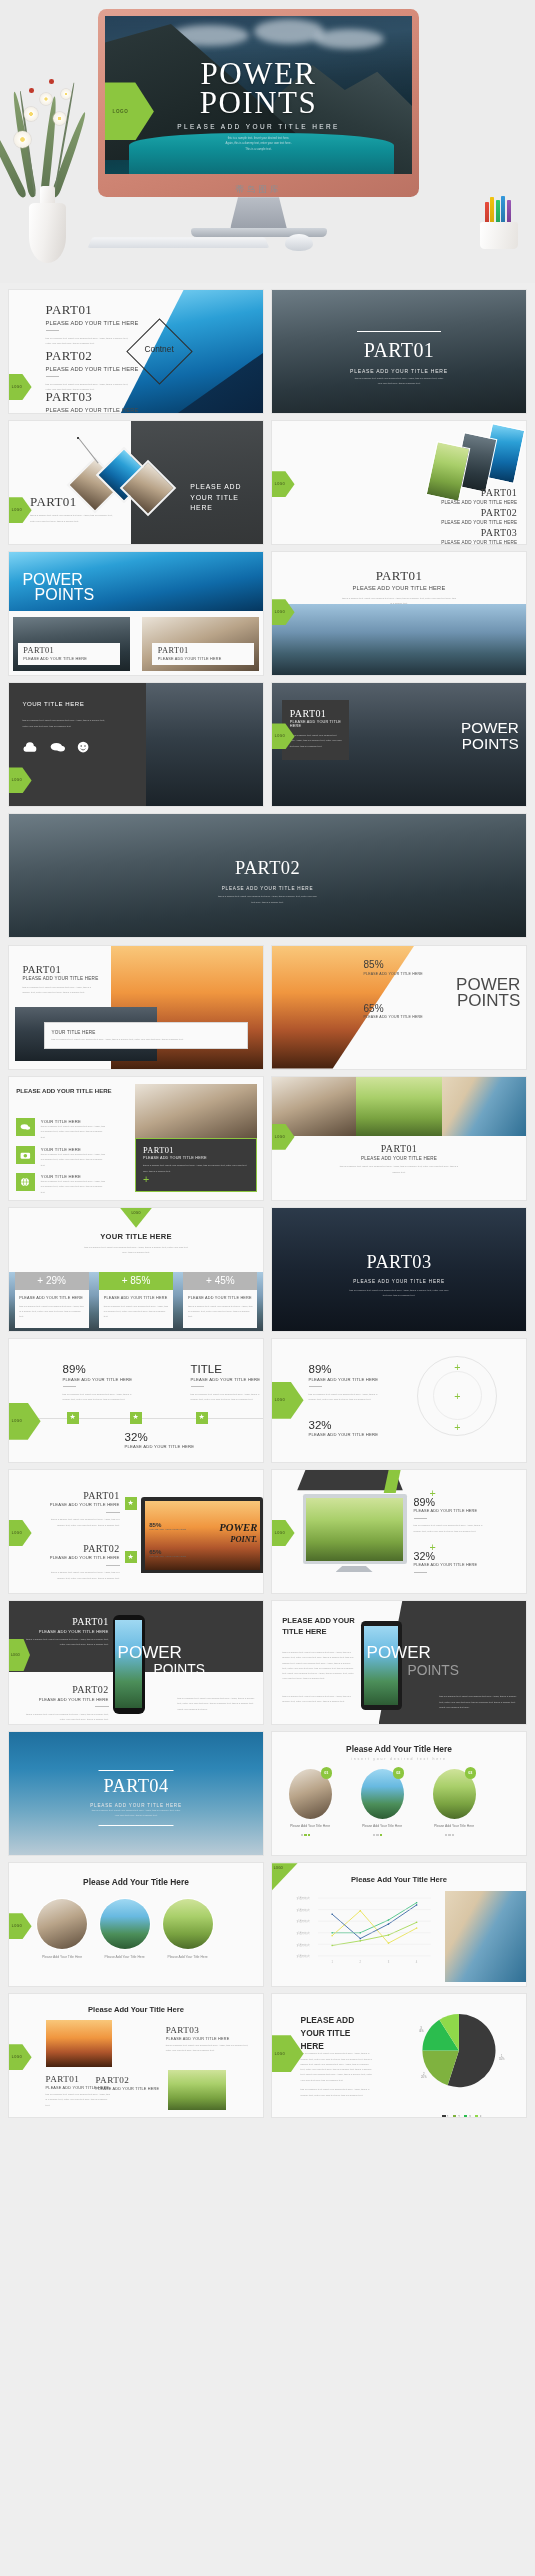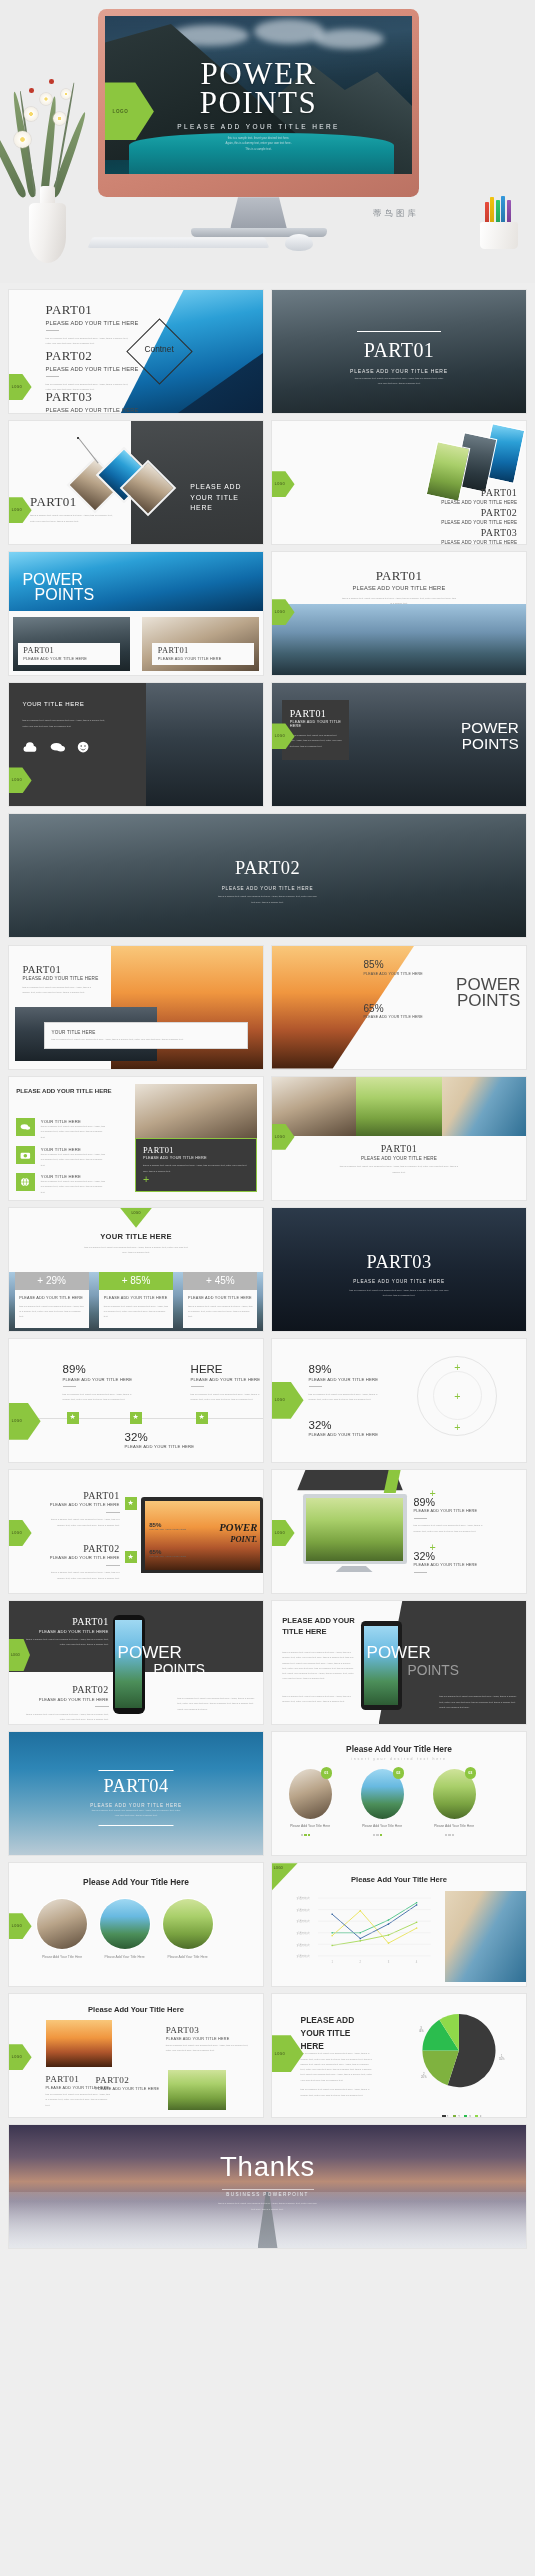--- a/index.html
+++ b/index.html
@@ -110,22 +110,22 @@
     background: linear-gradient(180deg,#b9bec6,#9aa0aa);
     clip-path: polygon(14% 0, 86% 0, 100% 100%, 0% 100%);
   }
   .monitor-stand-base {
     position:absolute; left:50%; transform:translateX(-50%); top:219px;
     width:136px; height:8.4px;
     background: linear-gradient(180deg,#cfd4da,#a8aeb6);
     border-radius: 3.1px 3.1px 5.4px 5.4px;
   }
   .watermark-cn {
-    position:absolute; left:98px; top:208px; width:321px;
-    text-align:right; color:#8a8f95; font-size:8.4px; letter-spacing:3.1px;
+    position:absolute; left:98px; top:184px; width:321px;
+    text-align:center; color:#8a8f95; font-size:8.4px; letter-spacing:3.1px;
     font-family:"DejaVu Sans", sans-serif;
   }
   .keyboard {
     position:absolute; left:90px; top:236px; width:177px; height:13px;
     background: linear-gradient(180deg,#f4f5f7,#d9dde2);
     border-radius:2.3px;
     transform: perspective(138px) rotateX(34deg);
   }
   .mouse {
     position:absolute; left:285px; top:234px; width:27.5px; height:17px;
@@ -588,21 +588,21 @@
 
   <div class="row">
     <div class="slide">
       <div style="position:absolute;left:54px;top:24.5px;">
         <div class="serif" style="font-size:11.5px;color:#2d2d2d;">89%</div>
         <div class="t-sub" style="font-size:4.2px;">PLEASE ADD YOUR TITLE HERE</div>
         <div class="rule"></div>
         <div class="t-body" style="width:75px;">this is a sample text. insert your desired text here. Again, this is a dummy text, enter your own text here. this is a sample text.</div>
       </div>
       <div style="position:absolute;left:182px;top:24.5px;">
-        <div class="serif" style="font-size:11.5px;color:#2d2d2d;">HERE</div>
+        <div class="serif" style="font-size:11.5px;color:#2d2d2d;">TITLE</div>
         <div class="t-sub" style="font-size:4.2px;">PLEASE ADD YOUR TITLE HERE</div>
         <div class="rule"></div>
         <div class="t-body" style="width:75px;">this is a sample text. insert your desired text here. Again, this is a dummy text, enter your own text here. this is a sample text.</div>
       </div>
       <div style="position:absolute;left:23px;right:0;top:79px;height:0.8px;background:#ddd;"></div>
       <div class="star" style="position:absolute;left:58px;top:73px;">★</div>
       <div class="star" style="position:absolute;left:121px;top:73px;">★</div>
       <div class="star" style="position:absolute;left:187px;top:73px;">★</div>
       <div style="position:absolute;left:116px;top:92px;">
         <div class="serif" style="font-size:11.5px;color:#2d2d2d;">32%</div>
@@ -910,26 +910,17 @@
               <em style="font-style: normal;">4</em>
             </span>
           </div></div>
       <div class="lgo-arrow big" style="top:41px;">
           <i>LOGO</i>
         </div>
     </div>
   </div>
 
   <div class="row">
-    <div class="slide">
-      <div class="photo ph-dusk" style="inset:0;"></div>
-      <div style="position:absolute;left:0;right:0;bottom:0;height:46%;background:linear-gradient(180deg,rgba(220,222,228,.2),rgba(235,237,240,.75));"></div>
-      <div style="position:absolute;left:50%;transform:translateX(-50%);bottom:0;width:20px;height:46%;background:linear-gradient(180deg,#7b7f86,#9aa0a8);clip-path:polygon(42% 0,58% 0,100% 100%,0 100%);"></div>
-      <div class="serif" style="position:absolute;left:0;right:0;top:26px;text-align:center;font-size:27.5px;color:#fff;letter-spacing:0.8px;">Thanks</div>
-      <div style="position:absolute;left:50%;transform:translateX(-50%);top:64px;width:92px;height:0.8px;background:rgba(255,255,255,.6);"></div>
-      <div style="position:absolute;left:0;right:0;top:67px;text-align:center;font-size:4.6px;letter-spacing:1.4px;color:#e9ecef;">BUSINESS  POWERPOINT</div>
-      <div class="t-body w" style="position:absolute;left:50%;transform:translateX(-50%);top:76px;width:99px;text-align:center;">this is a sample text. insert your desired text here. Again, this is a dummy text, enter your own text here. this is a sample text.</div>
-    </div>
 
   </div>
 
 </div>
 
 
 </body></html>

